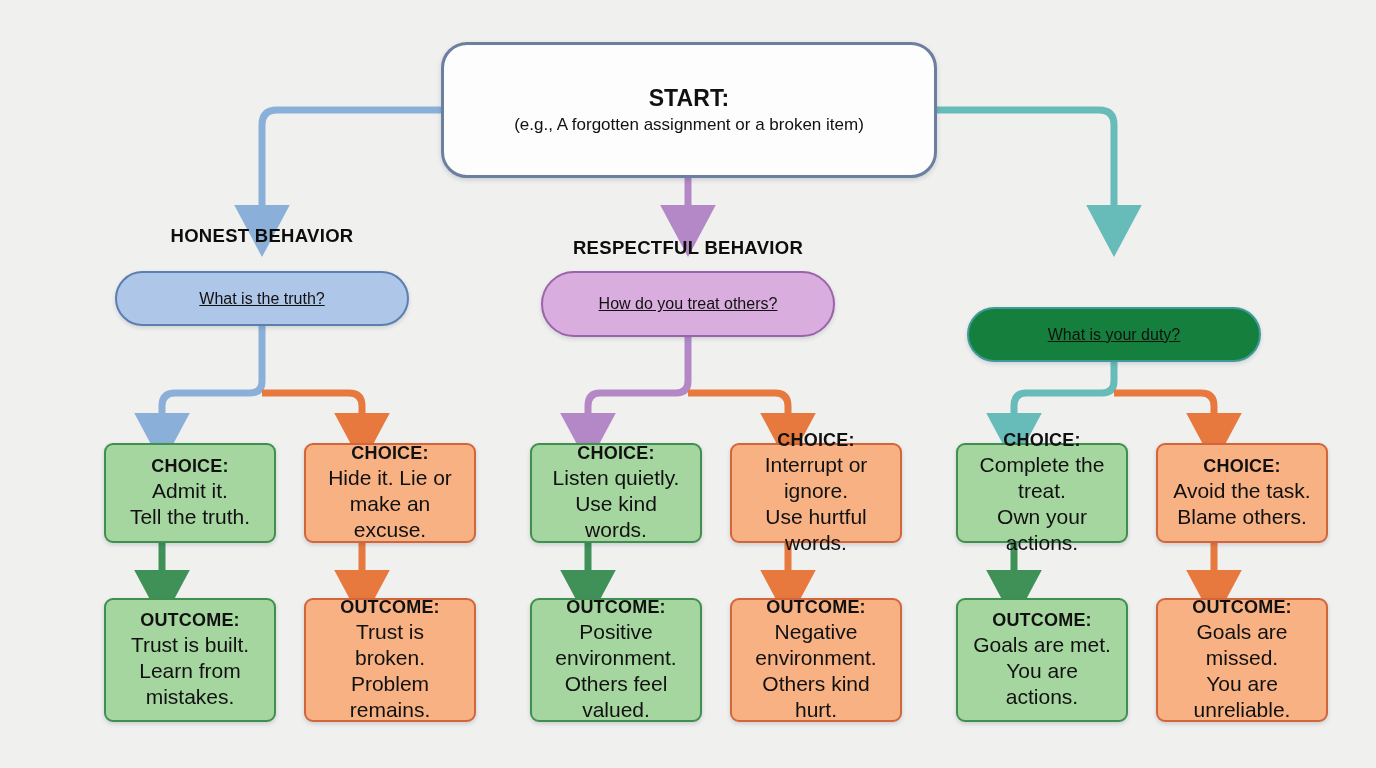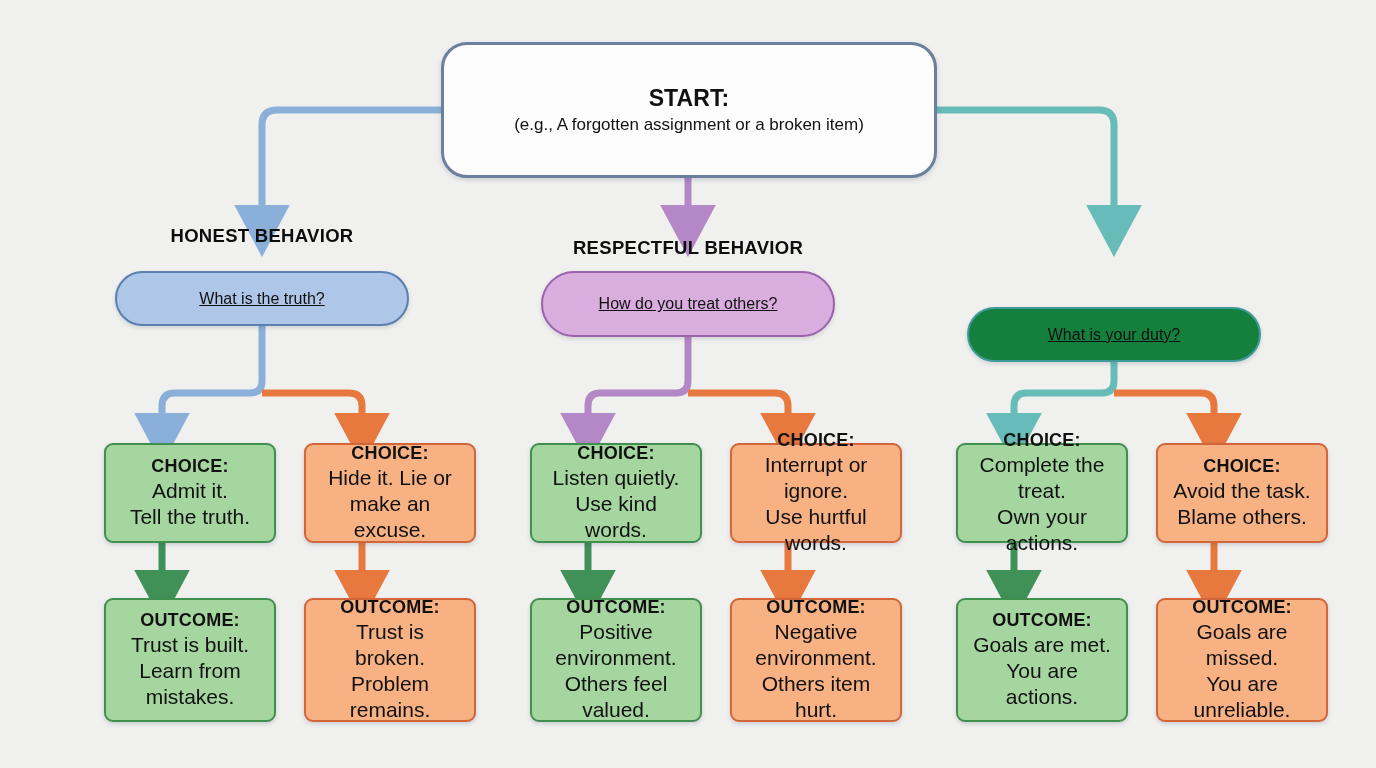--- a/index.html
+++ b/index.html
@@ -216,21 +216,21 @@
   <div class="node card green" style="left:502px; top:598px; width:172px; height:124px;">
     <div class="card-head">OUTCOME:</div>
     <div class="card-body">Positive</div>
     <div class="card-body">environment.</div>
     <div class="card-body">Others feel valued.</div>
   </div>
   <div class="node card orange" style="left:702px; top:598px; width:172px; height:124px;">
     <div class="card-head">OUTCOME:</div>
     <div class="card-body">Negative</div>
     <div class="card-body">environment.</div>
-    <div class="card-body">Others item hurt.</div>
+    <div class="card-body">Others kind hurt.</div>
   </div>
 
   <div class="node card green" style="left:928px; top:598px; width:172px; height:124px;">
     <div class="card-head">OUTCOME:</div>
     <div class="card-body">Goals are met.</div>
     <div class="card-body">You are actions.</div>
   </div>
   <div class="node card orange" style="left:1128px; top:598px; width:172px; height:124px;">
     <div class="card-head">OUTCOME:</div>
     <div class="card-body">Goals are missed.</div>

